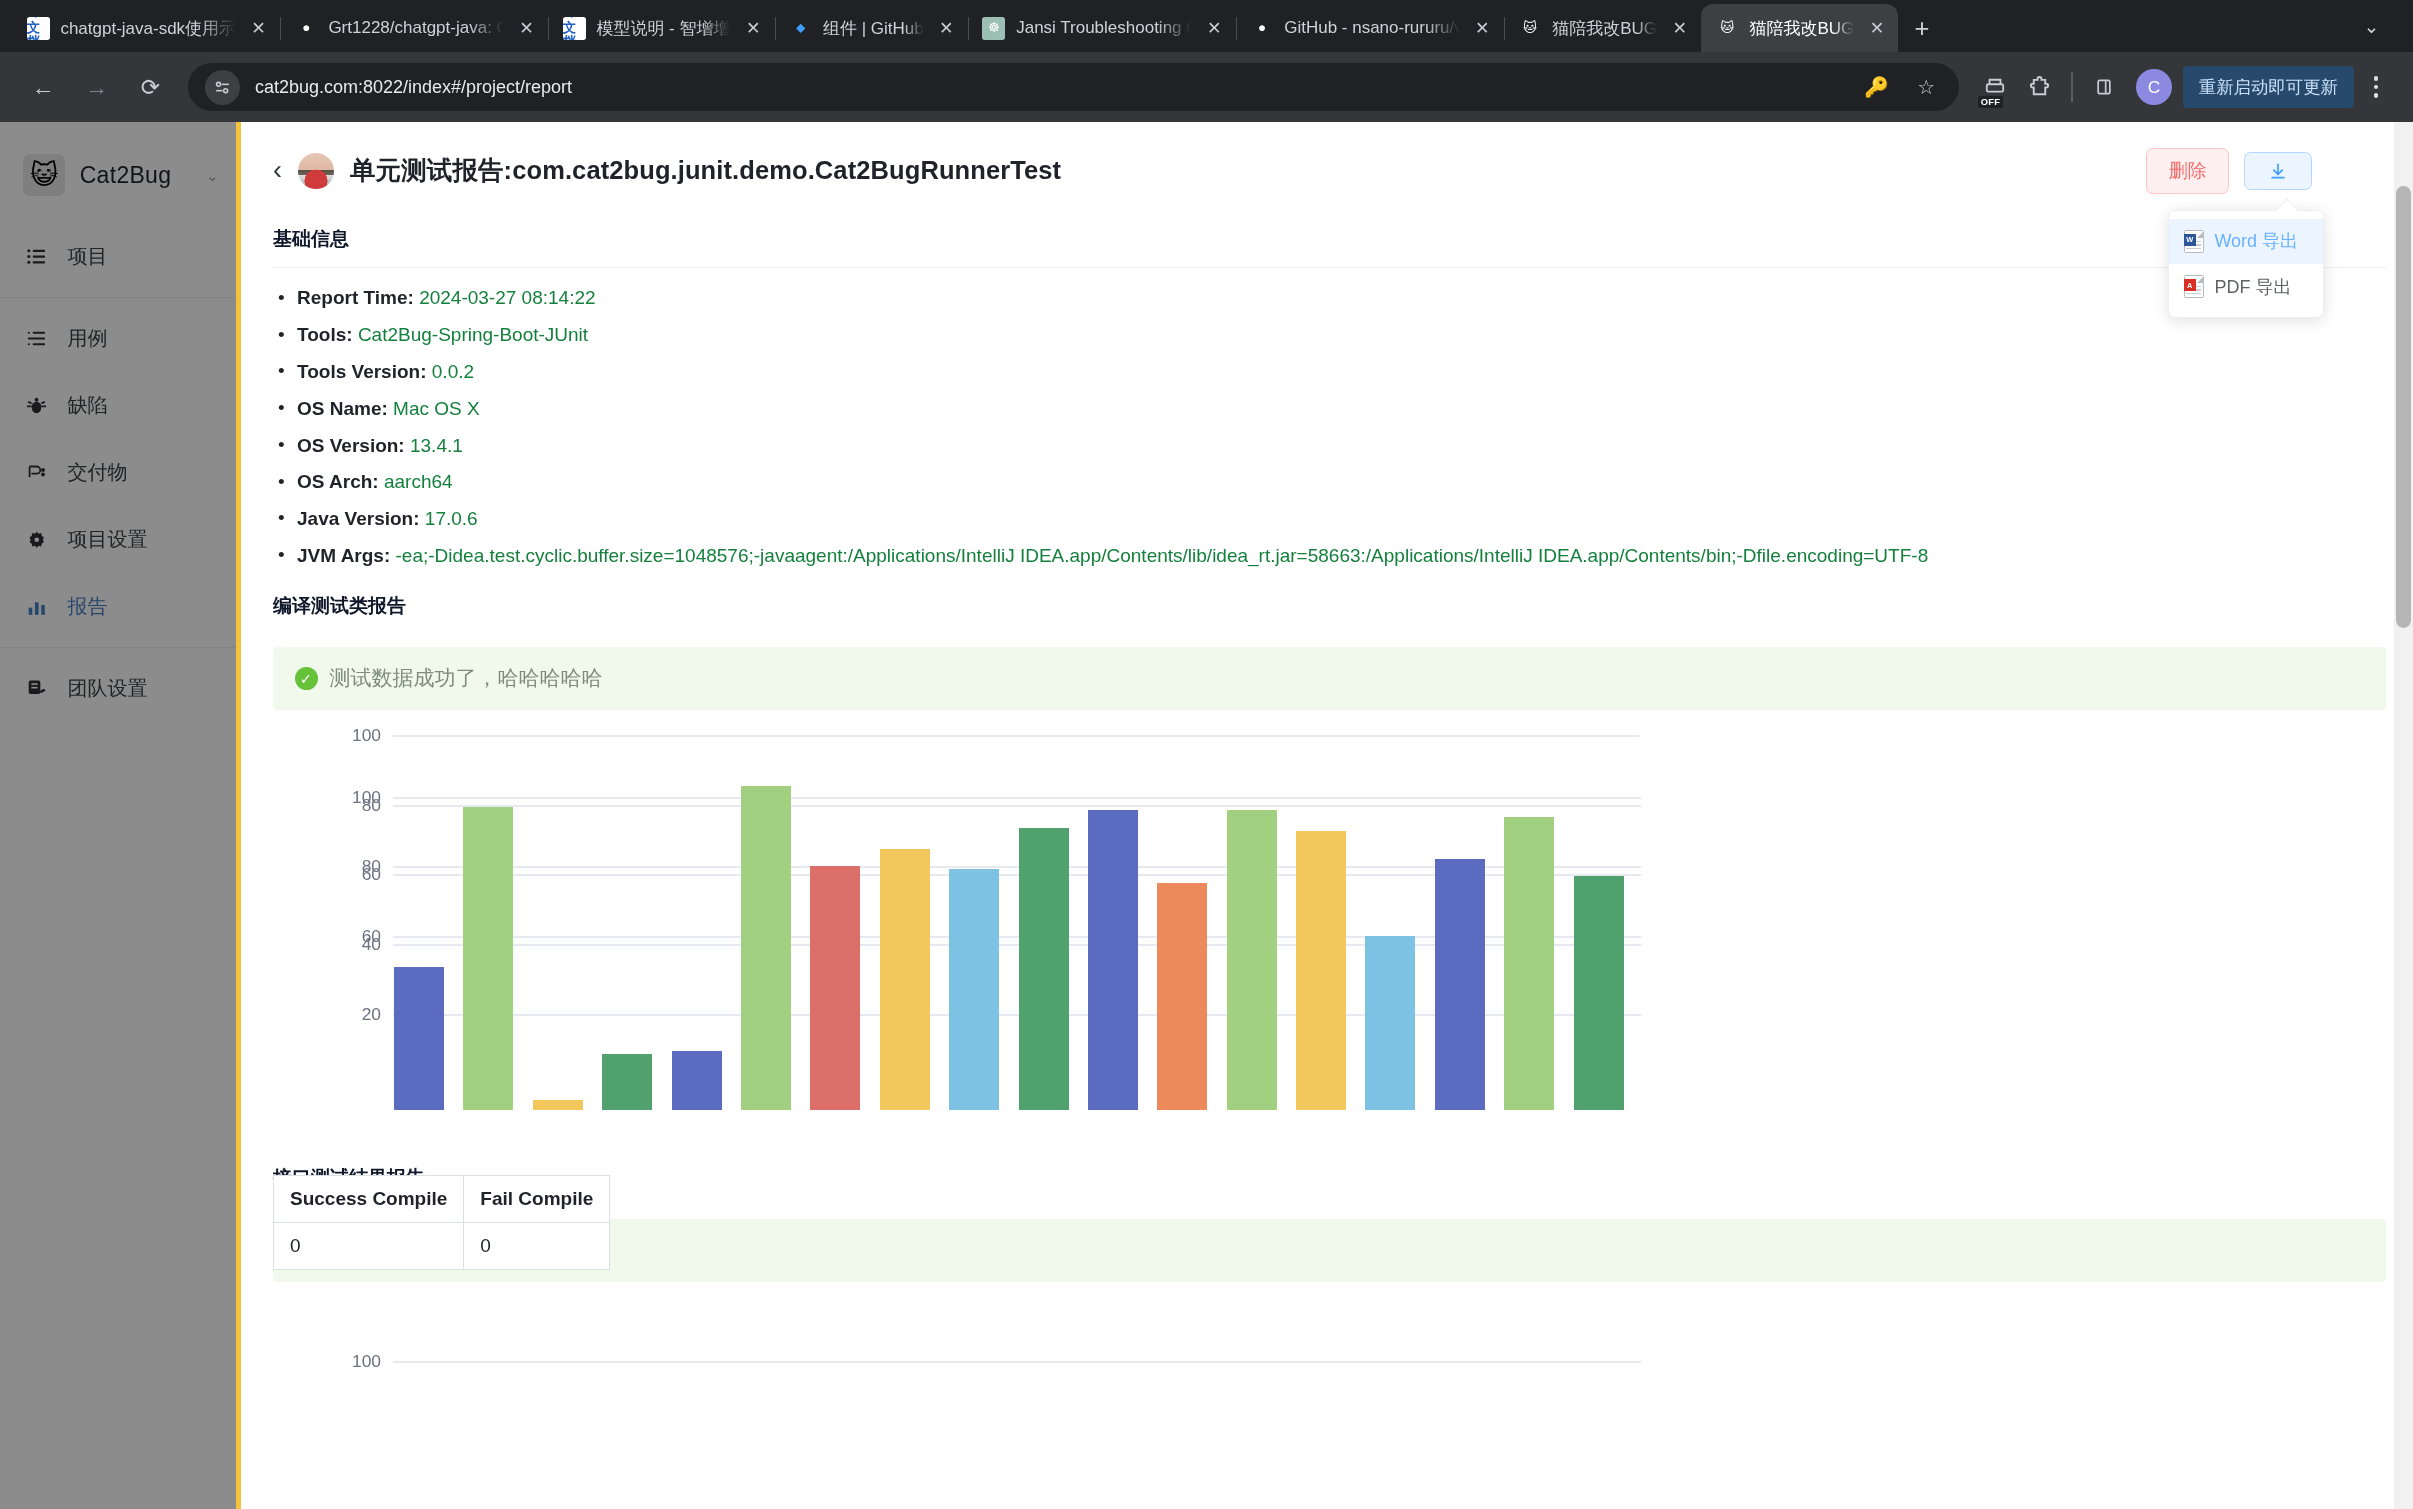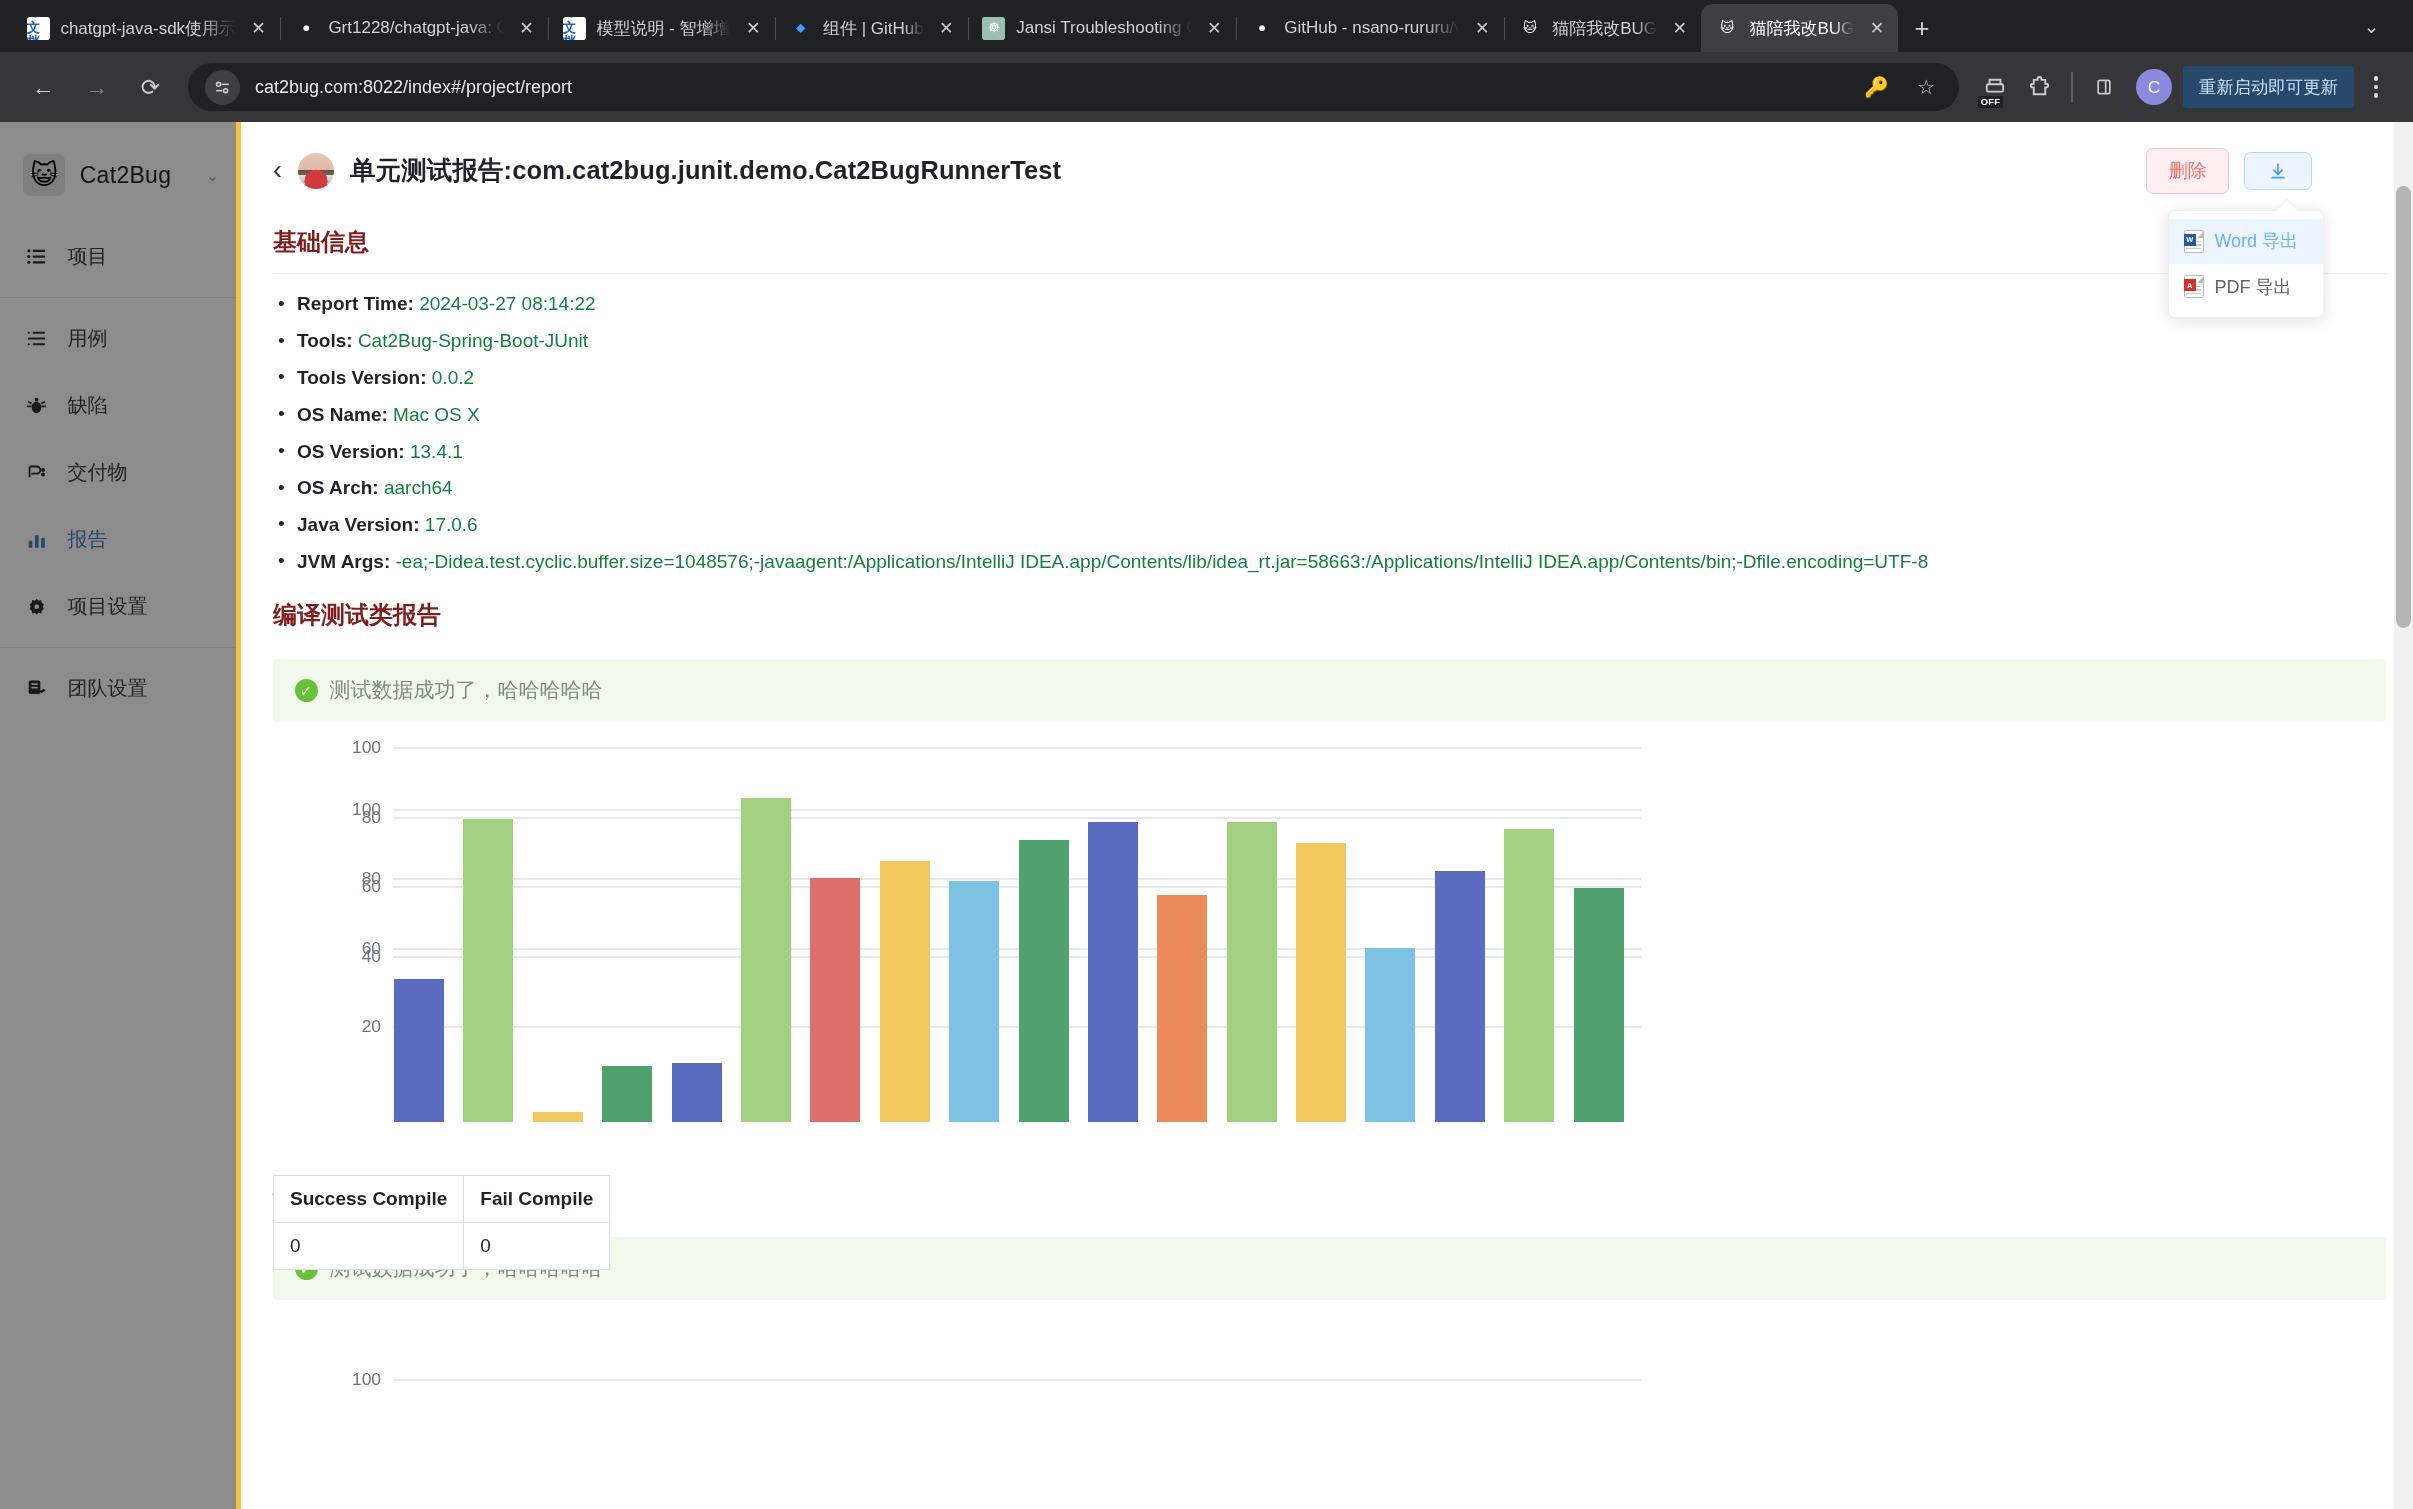--- a/index.html
+++ b/index.html
@@ -291,21 +291,21 @@
   .badge-p { background: #d93025; }
   .doc-lines {
     position: absolute; left: 2.7px; bottom: 2.7px; right: 2.7px; height: 9.4px;
     background: repeating-linear-gradient(#c9ccd1 0 1.3px, transparent 1.3px 3.4px);
   }
 
   .section {
     padding: 0 27px 0 32px;
   }
   h2.sechead {
-    font-size: 24px; color: #7f1d1d; font-weight: 700;
+    font-size: 19px; color: #0f172a; font-weight: 700;
     padding: 14.7px 0 12px 0;
   }
   h2.sechead.first { border-bottom: 1.3px solid #ededed; padding-bottom: 14.7px; }
 
   ul.infolist { list-style: none; padding: 12px 0 4px 24px; }
   ul.infolist li {
     font-size: 19px; color: #1f2329;
     padding: 7.4px 0;
     position: relative;
     white-space: nowrap;
@@ -562,39 +562,39 @@
             <svg width="21.5" height="21.5" viewBox="0 0 24 24" fill="none" stroke="#303133" stroke-width="2">
               <path d="M4 5h8a4 4 0 0 1 0 8H6"></path>
                 <path d="M4 5v12"></path>
               <circle cx="19" cy="9" r="1.2" fill="#303133"></circle>
                 <circle cx="19" cy="14" r="1.2" fill="#303133"></circle>
             </svg>
           </span>
           <span>交付物</span>
         </div>
 
+        <div class="navitem">
+          <span class="nicon">
+            <svg width="21.5" height="21.5" viewBox="0 0 24 24" fill="#303133">
+              <path d="M12 3l2 2.2 3-.6.6 3L20 9.5l-1.2 2.5L20 14.5l-2.4 1.9-.6 3-3-.6L12 21l-2-2.2-3 .6-.6-3L4 14.5 5.2 12 4 9.5l2.4-1.9.6-3 3 .6z"></path>
+              <circle cx="12" cy="12" r="2.6" fill="#ffffff"></circle>
+            </svg>
+          </span>
+          <span>项目设置</span>
+        </div>
+
         <div class="navitem active">
           <span class="nicon">
             <svg width="21.5" height="21.5" viewBox="0 0 24 24" fill="#4a7ec4">
               <rect x="3" y="13" width="4" height="8"></rect>
                 <rect x="10" y="7" width="4" height="14"></rect>
                 <rect x="17" y="10" width="4" height="11"></rect>
             </svg>
           </span>
           <span>报告</span>
-        </div>
-
-        <div class="navitem">
-          <span class="nicon">
-            <svg width="21.5" height="21.5" viewBox="0 0 24 24" fill="#303133">
-              <path d="M12 3l2 2.2 3-.6.6 3L20 9.5l-1.2 2.5L20 14.5l-2.4 1.9-.6 3-3-.6L12 21l-2-2.2-3 .6-.6-3L4 14.5 5.2 12 4 9.5l2.4-1.9.6-3 3 .6z"></path>
-              <circle cx="12" cy="12" r="2.6" fill="#ffffff"></circle>
-            </svg>
-          </span>
-          <span>项目设置</span>
         </div>
 
         <div class="navdiv"></div>
 
         <div class="navitem">
           <span class="nicon">
             <svg width="21.5" height="21.5" viewBox="0 0 24 24" fill="#303133">
               <rect x="3" y="4" width="13" height="15" rx="2"></rect>
               <rect x="6" y="7" width="7" height="1.8" fill="#ffffff"></rect>
               <rect x="6" y="11" width="7" height="1.8" fill="#ffffff"></rect>

